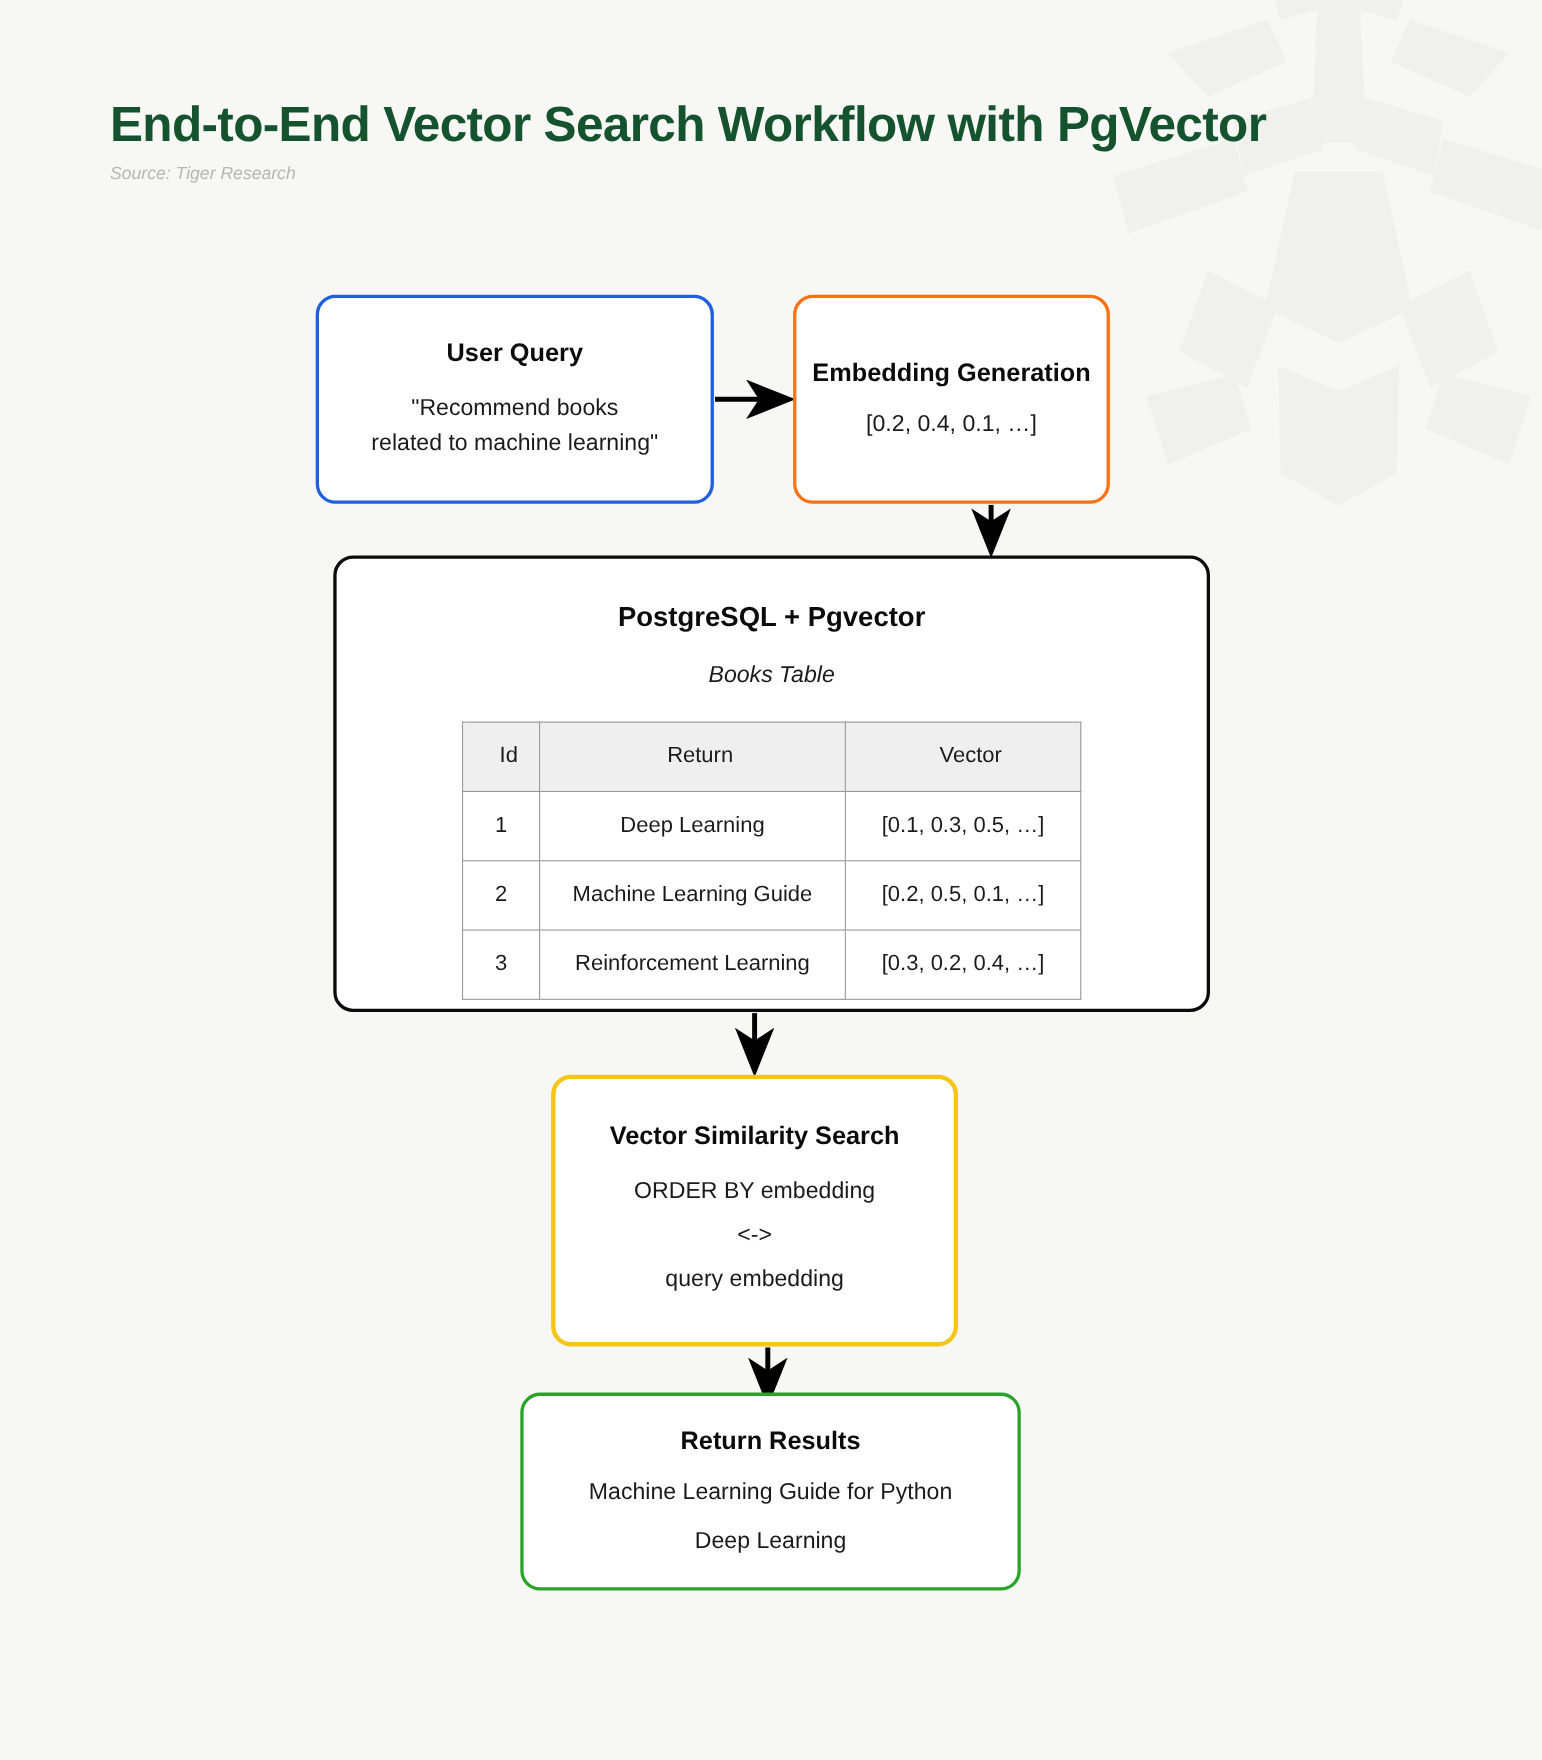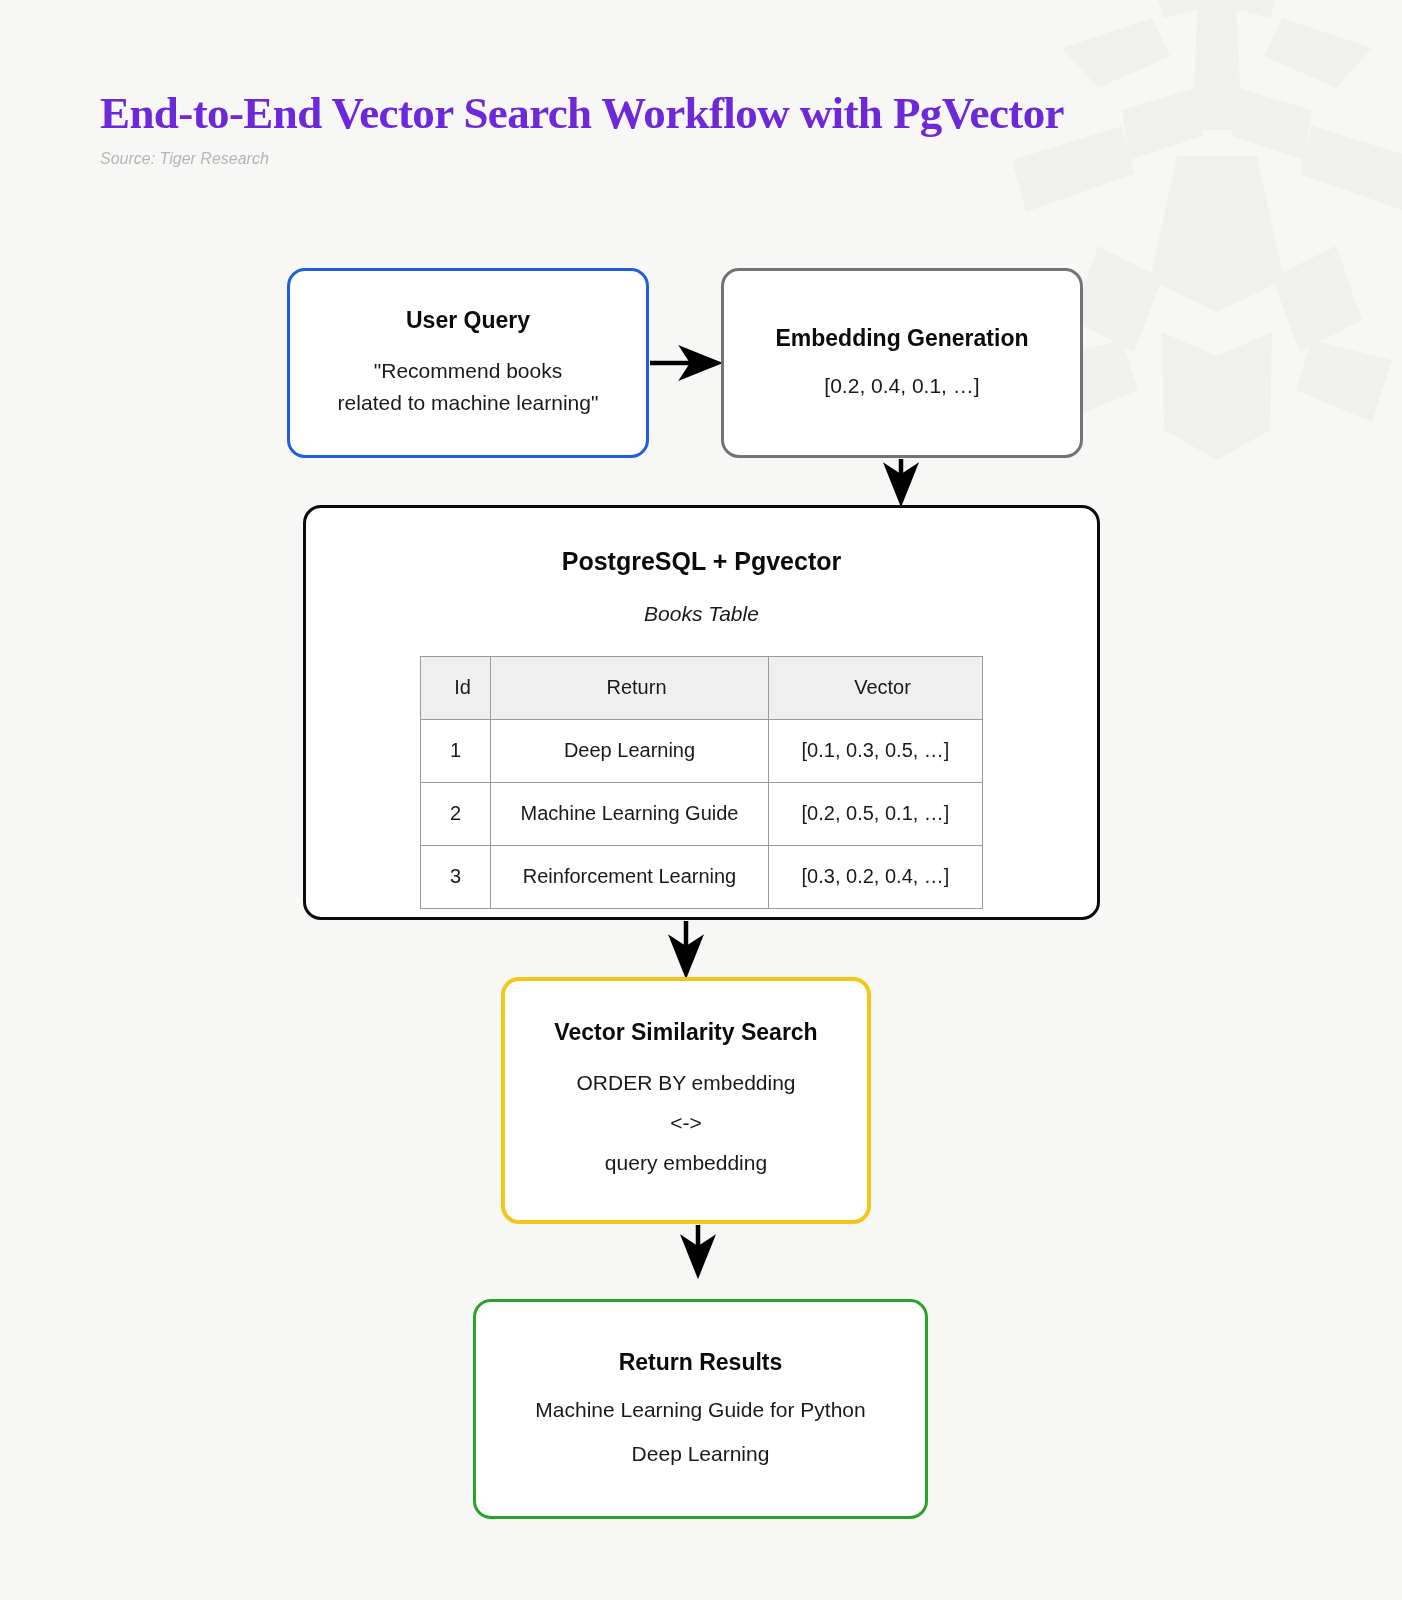--- a/index.html
+++ b/index.html
@@ -31,25 +31,24 @@
   #header {
     position: absolute;
     left: 100px;
     top: 88px;
     z-index: 2;
   }
   #page-title {
     font-size: 45px;
     font-weight: bold;
     letter-spacing: -0.6px;
-    color: #6d28d9;
+    color: #14532d;
     white-space: nowrap;
     margin: 0;
     line-height: 1.12;
-    font-family: Liberation Serif, serif;
   }
   #page-subtitle {
     font-size: 16px;
     font-style: italic;
     color: #b6b6b6;
     margin-top: 12px;
   }
 
   
   #diagram {
@@ -87,43 +86,43 @@
   
   #node-user-query {
     left: 287px; top: 268px; width: 362px; height: 190px;
     border: 3px solid #1f5fe0;
     align-items: center;
   }
   #node-user-query .node-title { margin-bottom: 20px; }
   #node-user-query .node-line { line-height: 1.55; }
 
   #node-embedding {
-    left: 721px; top: 268px; width: 362px; height: 190px;
-    border: 3px solid #737373;
+    left: 721px; top: 268px; width: 288px; height: 190px;
+    border: 3px solid #f97316;
   }
   #node-embedding .node-title { margin-bottom: 18px; }
 
   #node-postgres {
     left: 303px; top: 505px; width: 797px; height: 415px;
     border: 3px solid #0b0b0b;
     justify-content: flex-start;
     padding-top: 38px;
   }
   #postgres-title { font-size: 25px; font-weight: bold; }
   #postgres-subtitle { font-size: 21px; margin-top: 22px; font-style: italic; }
 
   #node-similarity {
     left: 501px; top: 977px; width: 370px; height: 247px;
     border: 4px solid #f5c518;
   }
   #node-similarity .node-title { margin-bottom: 16px; }
   #node-similarity .node-line { line-height: 1.9; }
 
   #node-results {
-    left: 473px; top: 1299px; width: 455px; height: 220px;
+    left: 473px; top: 1266px; width: 455px; height: 180px;
     border: 3px solid #2ba32b;
   }
   #node-results .node-title { margin-bottom: 18px; }
   #node-results .node-line { line-height: 1.45; }
   #results-line-2 { margin-top: 14px; }
 
   
   #books-table {
     margin-top: 26px;
     border-collapse: collapse;

